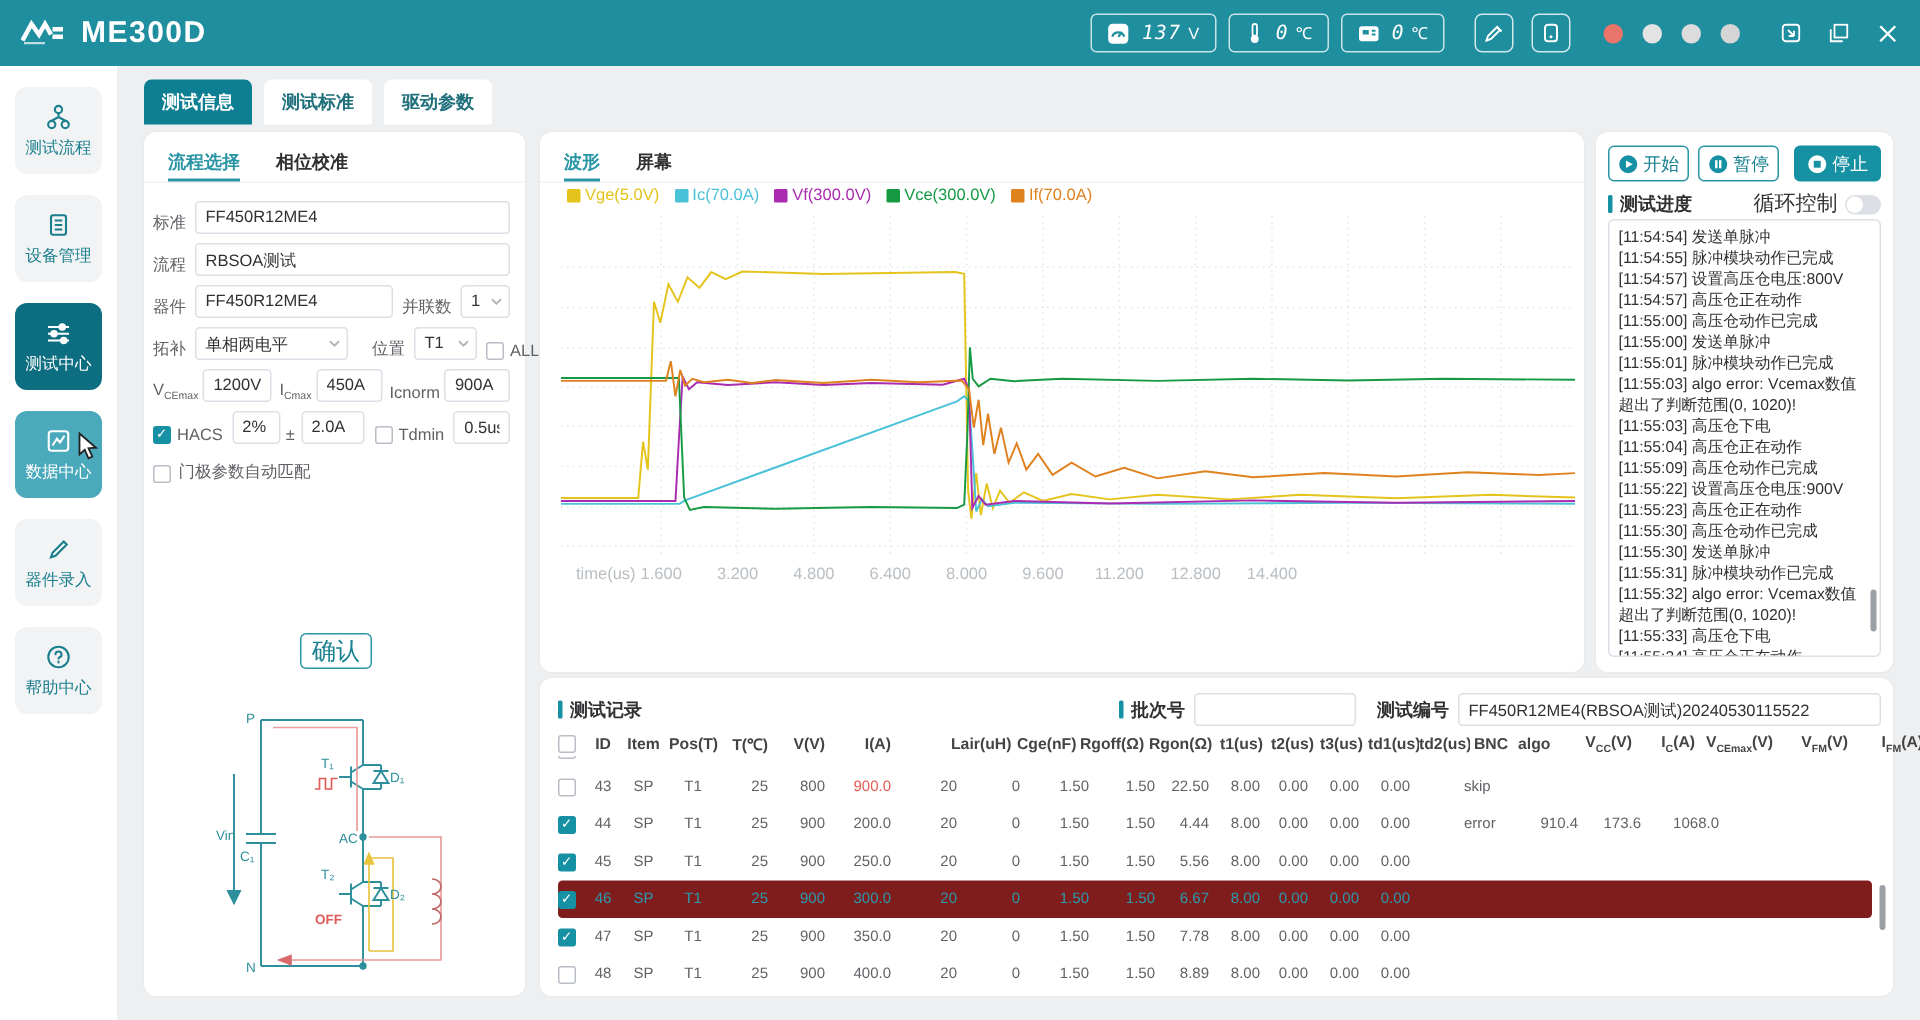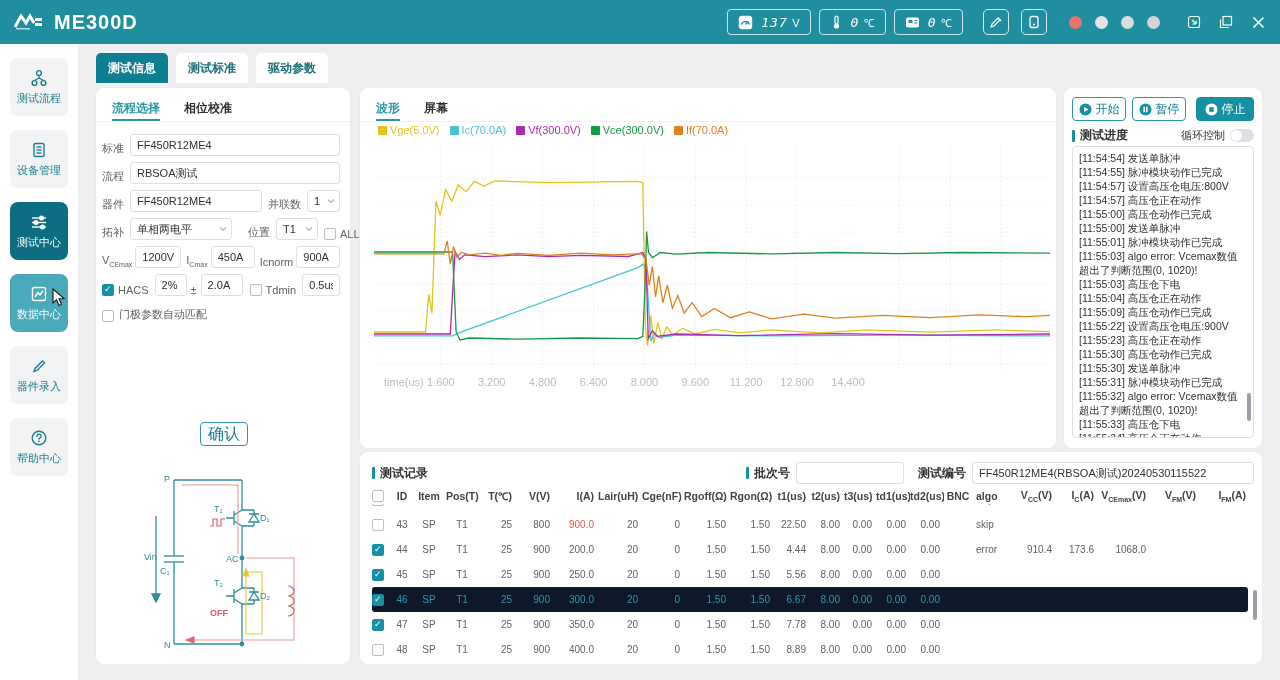--- a/index.html
+++ b/index.html
@@ -66,21 +66,21 @@
   #logbox { position:absolute; left:8px; right:8px; top:58px; height:292px; border:1px solid #dcdfe6; border-radius:4px; padding:4px 10px 4px 6px; overflow:hidden; font-size:10.5px; line-height:14px; color:#303133; }
   .scrollthumb { position:absolute; width:4px; border-radius:2px; background:#9aa0a6; }
 
   
   #card-rec { left:360px; top:452px; width:902px; height:212px; }
   .rechead { position:absolute; left:12px; top:10px; right:8px; height:22px; display:flex; align-items:center; font-size:12px; }
   .rechead input { height:22px; border:1px solid #dcdfe6; border-radius:3px; font-size:11px; padding:0 6px; color:#303133; font-family:"Liberation Sans",sans-serif; }
   .thead { position:absolute; left:12px; top:36px; right:14px; height:16px; display:flex; align-items:center; font-size:10.5px; color:#444; font-weight:bold; }
   .tbody { position:absolute; left:12px; top:52px; right:14px; bottom:3px; overflow:hidden; }
   .trow { height:25px; display:flex; align-items:center; font-size:10px; color:#606266; }
-  .trow.hl { background:#0f172a; color:#2a9aae; border-radius:3px; }
+  .trow.hl { background:#7f1d1d; color:#2a9aae; border-radius:3px; }
   .tc { flex:none; padding-right:4px; text-align:right; white-space:nowrap; overflow:hidden; }
   .tc.c { text-align:center; }
   .tc.l { text-align:left; }
   .red { color:#e25a4e; }
   sub { font-size:7px; }
 
   .axis-dim { fill:#b9bec2; font-size:11px; font-family:"Liberation Sans",sans-serif; }
   .cursor { position:absolute; z-index:50; pointer-events:none; }
 </style>
 </head>
@@ -414,21 +414,21 @@
         <rect x="4.2" y="4.2" width="4.6" height="4.6" fill="#1691a3"></rect>
     </svg>
       <span>停止</span>
   </button>
 
   <div style="position:absolute; left:8px; top:39px; right:8px; display:flex; align-items:center; justify-content:space-between;">
     <div class="seclabel">
       <span class="bar"></span>
       <span>测试进度</span>
     </div>
-    <div style="display:flex; align-items:center; gap:5px; font-size:11px; color:#303133;">
+    <div style="display:flex; align-items:center; gap:5px; font-size:14px; color:#303133;">
       <span>循环控制</span>
       <div class="toggle">
           <div class="knob"></div>
         </div>
     </div>
   </div>
 
   <div id="logbox">
       <div>[11:54:54] 发送单脉冲</div>
       <div>[11:54:55] 脉冲模块动作已完成</div>
@@ -469,21 +469,21 @@
     <input style="width: 282px;" value="FF450R12ME4(RBSOA测试)20240530115522">
   </div>
   <div class="thead" id="rec-head">
       <div class="cb" style="margin-right: 8px;"></div>
       <div class="tc c" style="width: 24px;"><span>ID</span></div>
       <div class="tc c" style="width: 30px;"><span>Item</span></div>
       <div class="tc c" style="width: 36px;"><span>Pos(T)</span></div>
       <div class="tc " style="width: 34px;"><span>T(℃)</span></div>
       <div class="tc " style="width: 38px;"><span>V(V)</span></div>
       <div class="tc " style="width: 44px;"><span>I(A)</span></div>
-      <div class="tc " style="width: 44px;"><span>Lair(uH)</span></div>
+      <div class="tc " style="width: 44px; margin-left: 36px;"><span>Lair(uH)</span></div>
       <div class="tc " style="width: 42px;"><span>Cge(nF)</span></div>
       <div class="tc " style="width: 46px;"><span>Rgoff(Ω)</span></div>
       <div class="tc " style="width: 44px;"><span>Rgon(Ω)</span></div>
       <div class="tc " style="width: 36px;"><span>t1(us)</span></div>
       <div class="tc " style="width: 34px;"><span>t2(us)</span></div>
       <div class="tc " style="width: 32px;"><span>t3(us)</span></div>
       <div class="tc " style="width: 34px;"><span>td1(us)</span></div>
       <div class="tc " style="width: 34px;"><span>td2(us)</span></div>
       <div class="tc c" style="width: 32px;"><span>BNC</span></div>
       <div class="tc l" style="width: 38px;"><span>algo</span></div>

